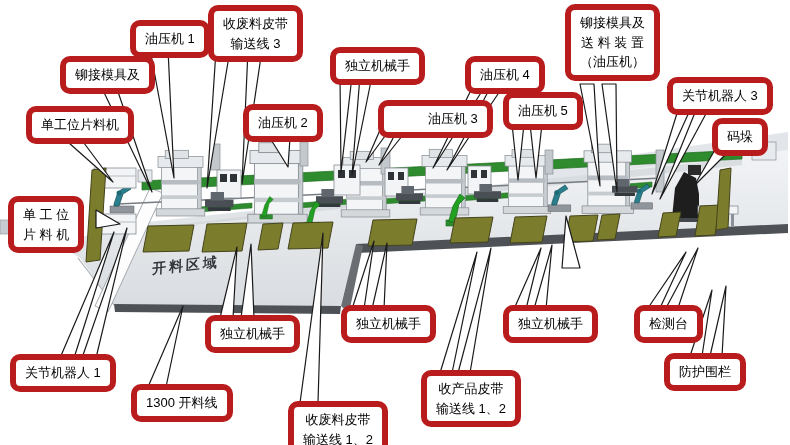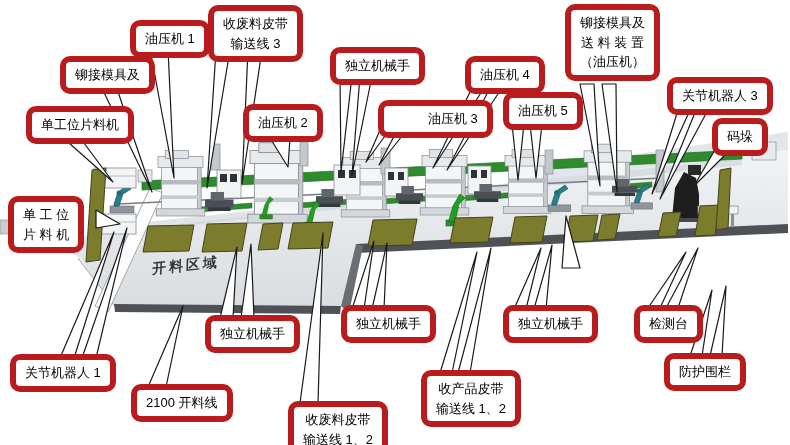--- a/index.html
+++ b/index.html
@@ -235,21 +235,21 @@
   <div class="callout" style="left:243px; top:104px;">油压机 2</div>
   <div class="callout" style="left:378px; top:100px;padding-left:44px;">油压机 3</div>
   <div class="callout" style="left:465px; top:56px;">油压机 4</div>
   <div class="callout" style="left:503px; top:92px;">油压机 5</div>
   <div class="callout" style="left:565px; top:4px;">铆接模具及
 送 料 装 置
 （油压机）</div>
   <div class="callout" style="left:667px; top:77px;">关节机器人 3</div>
   <div class="callout" style="left:712px; top:118px;">码垛</div>
   <div class="callout" style="left:10px;  top:354px;">关节机器人 1</div>
-  <div class="callout" style="left:131px; top:384px;">2100 开料线</div>
+  <div class="callout" style="left:131px; top:384px;">1300 开料线</div>
   <div class="callout" style="left:205px; top:315px;">独立机械手</div>
   <div class="callout" style="left:288px; top:401px;">收废料皮带
 输送线 1、2</div>
   <div class="callout" style="left:341px; top:305px;">独立机械手</div>
   <div class="callout" style="left:421px; top:370px;">收产品皮带
 输送线 1、2</div>
   <div class="callout" style="left:503px; top:305px;">独立机械手</div>
   <div class="callout" style="left:634px; top:305px;">检测台</div>
   <div class="callout" style="left:664px; top:353px;">防护围栏</div>
 

